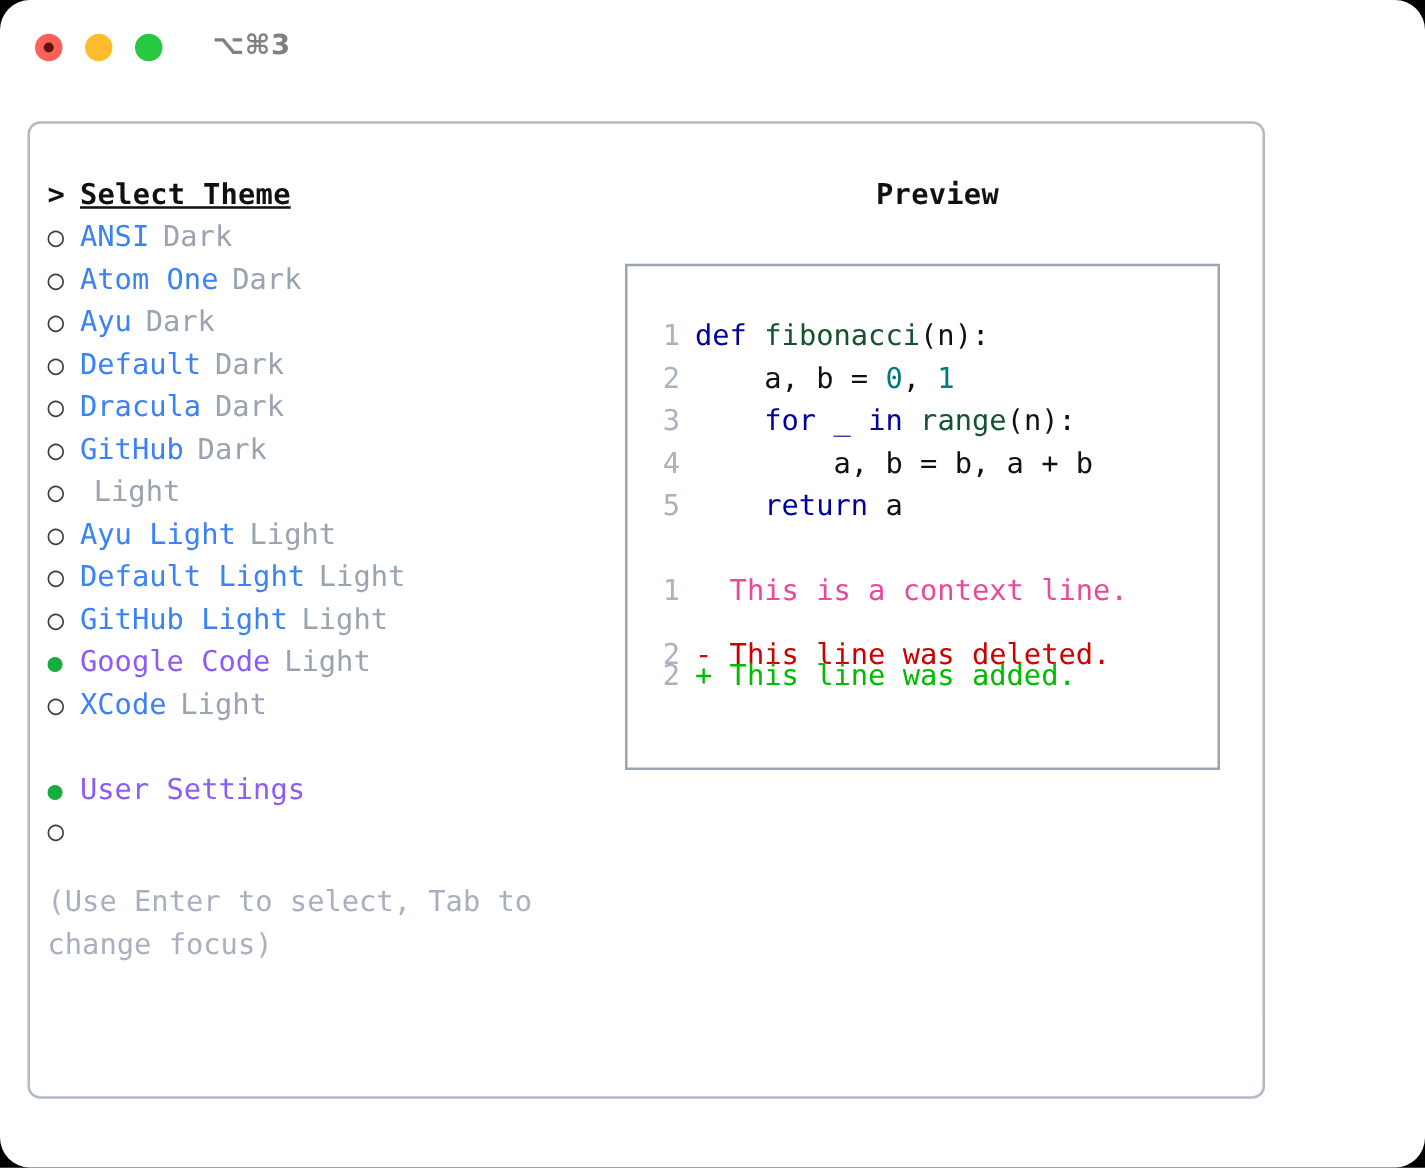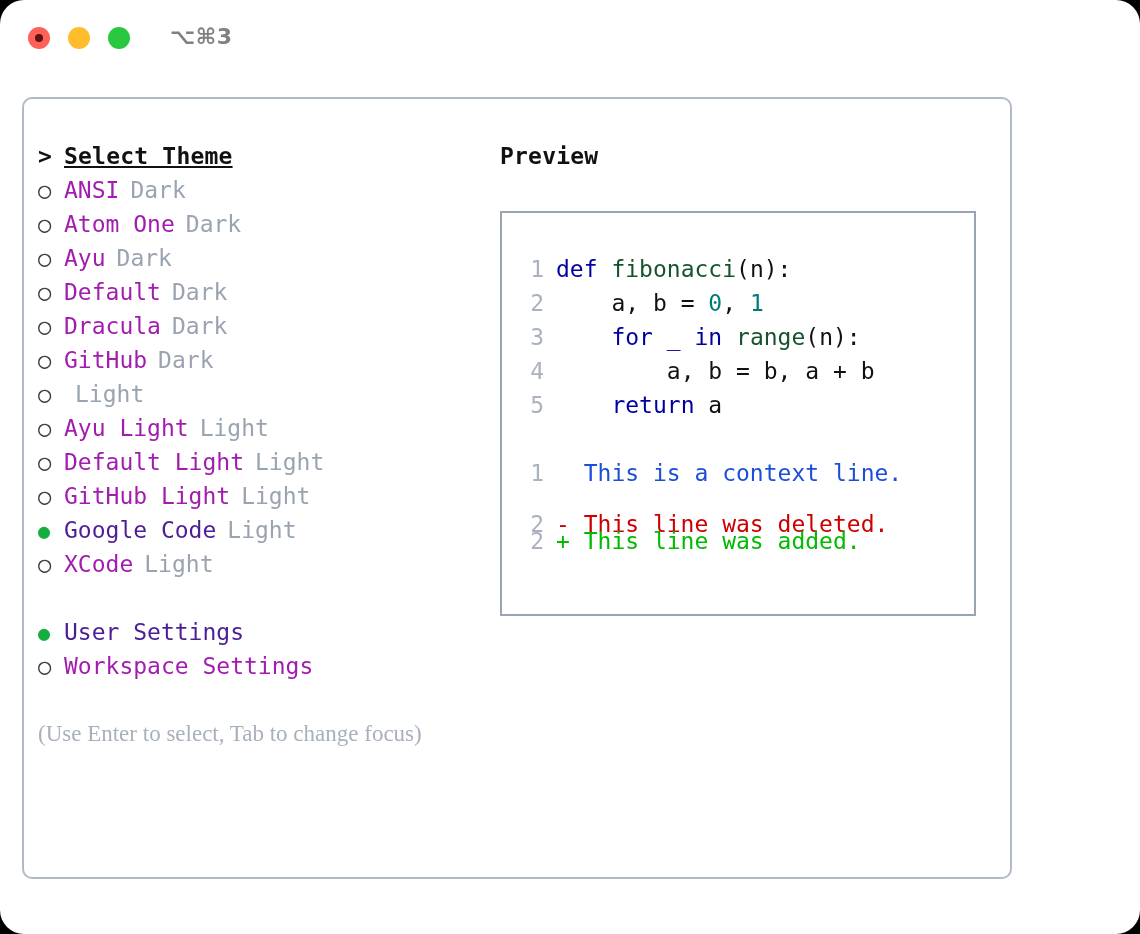--- a/index.html
+++ b/index.html
@@ -94,55 +94,55 @@
   .marker {
     width: 26px;
     flex: 0 0 26px;
     text-align: left;
     font-size: 22px;
     color: #3d3d3d;
   }
   .marker.sel { color: #14ae3c; font-size: 20px; }
   .marker.caret { color: #111111; font-weight: 700; font-size: 23px; }
 
-  .label { color: #a21caf; }
+  .label { color: #3b82f6; }
   .label.heading { font-weight: 700; color: #111111; letter-spacing: 0.2px; text-decoration: underline; }
-  .label.selected { color: #4c1d95; }
+  .label.selected { color: #8b5cf6; }
   .variant {
     color: #9aa3b0;
     margin-left: 11px;
     text-align: right;
   }
 
   .spacer-row { height: 34px; }
 
   .hint {
-    margin-top: 34px;
+    margin-top: 22px;
     font-size: 23px;
     line-height: 34px;
     color: #a8b0bd;
     width: 410px;
     white-space: pre-wrap;
-    font-family: Liberation Serif, serif;
   }
 
   
   .right-col {
     position: absolute;
     left: 476px;
     top: 40px;
     width: 500px;
   }
   .preview-title {
     font-size: 23px;
     font-weight: 700;
     color: #111111;
     line-height: 34px;
     height: 34px;
     letter-spacing: 0.2px;
+    text-align: center;
   }
   .preview-box {
     margin-top: 38px;
     width: 476px;
     height: 405px;
     border: 2px solid #9aa5b4;
     box-sizing: border-box;
     background: #ffffff;
     position: relative;
   }
@@ -169,21 +169,21 @@
   }
   .code-text { color: #111111; white-space: pre; }
 
   .tok-kw   { color: #0000a0; }
   .tok-fn   { color: #14532d; }
   .tok-num  { color: #007a7a; }
   .tok-pln  { color: #111111; }
 
   .blank-line { height: 34px; }
 
-  .diff-ctx { color: #1d4ed8; }
+  .diff-ctx { color: #ec4899; }
   .diff-del { color: #cc0000; margin-top: 17px; }
   .diff-add { color: #00bb00; text-align: center; }
 </style>
 </head>
 <body>
 
 <div class="window">
 
   <div class="titlebar">
     <div class="dot dot-close">
@@ -216,21 +216,21 @@
           <div class="row"><span class="marker">○</span><span class="label">GitHub Light</span><span class="variant">Light</span></div>
           <div class="row"><span class="marker sel">●</span><span class="label selected">Google Code</span><span class="variant">Light</span></div>
           <div class="row"><span class="marker">○</span><span class="label">XCode</span><span class="variant">Light</span></div>
         </div>
 
       <div class="spacer-row"></div>
 
 
       <div id="apply-list">
           <div class="row"><span class="marker sel">●</span><span class="label selected">User Settings</span></div>
-          <div class="row"><span class="marker">○</span><span class="label">Workspace Settings</span></div>
+          <div class="row"><span class="marker">○</span></div>
         </div>
 
       <div class="hint">(Use Enter to select, Tab to change focus)</div>
     </div>
 
     <div class="right-col">
       <div class="preview-title">Preview</div>
 
       <div class="preview-box">
         <div class="code-area">

